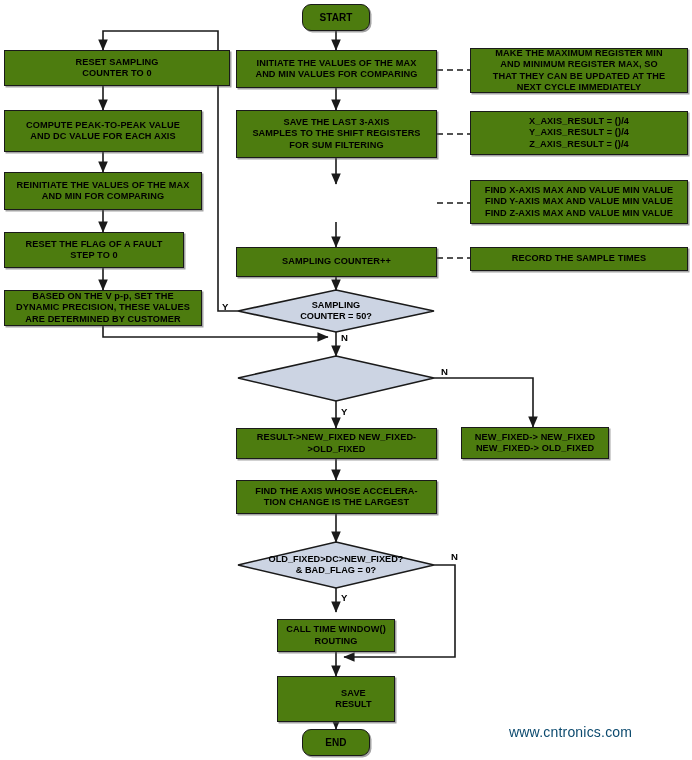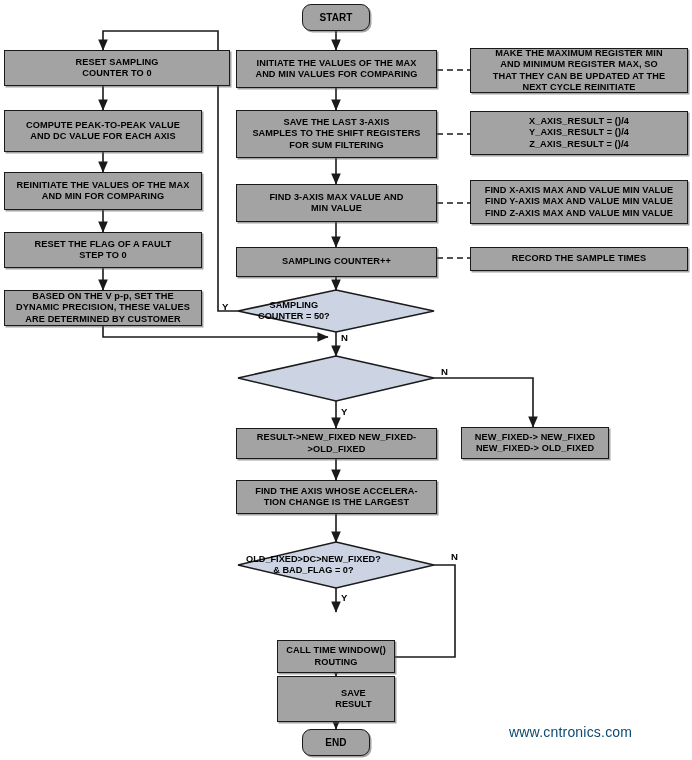--- a/index.html
+++ b/index.html
@@ -19,21 +19,21 @@
     position: absolute;
     left: 0;
     top: 0;
     width: 692px;
     height: 760px;
     pointer-events: none;
   }
   .node {
     position: absolute;
     box-sizing: border-box;
-    background: #a3a3a3;
+    background: #4d7c0f;
     border: 1.5px solid #1a1a1a;
     color: #000000;
     font-weight: bold;
     font-size: 9.2px;
     line-height: 11.4px;
     letter-spacing: 0.1px;
     display: flex;
     align-items: center;
     justify-content: center;
     text-align: center;
@@ -43,20 +43,21 @@
   .terminator {
     border-radius: 9px;
     font-size: 10px;
   }
   .note { font-size: 9.2px; }
   
   .diamond-label {
     position: absolute;
     display: flex;
     align-items: center;
+    justify-content: center;
     text-align: center;
     font-family: "Liberation Sans", sans-serif;
     font-weight: bold;
     font-size: 9.2px;
     line-height: 11.4px;
     color: #000;
   }
   .diamond-label span { display: block; white-space: pre-line; }
   .branch-label {
     position: absolute;
@@ -146,21 +147,21 @@
   <div class="node" style="left:4px; top:110px; width:198px; height:42px;">
     <span>COMPUTE PEAK-TO-PEAK VALUE
 AND DC VALUE FOR EACH AXIS</span>
   </div>
 
   <div class="node" style="left:4px; top:172px; width:198px; height:38px;">
     <span>REINITIATE THE VALUES OF THE MAX
 AND MIN FOR COMPARING</span>
   </div>
 
-  <div class="node" style="left:4px; top:232px; width:198px; height:36px;">
+  <div class="node" style="left:4px; top:232px; width:180px; height:36px;">
     <span>RESET THE FLAG OF A FAULT
 STEP TO 0</span>
   </div>
 
   <div class="node" style="left:4px; top:290px; width:198px; height:36px;">
     <span>BASED ON THE V p-p, SET THE
 DYNAMIC PRECISION, THESE VALUES
 ARE DETERMINED BY CUSTOMER</span>
   </div>
 
@@ -168,40 +169,36 @@
     <span>INITIATE THE VALUES OF THE MAX
 AND MIN VALUES FOR COMPARING</span>
   </div>
 
   <div class="node" style="left:236px; top:110px; width:201px; height:48px;">
     <span>SAVE THE LAST 3-AXIS
 SAMPLES TO THE SHIFT REGISTERS
 FOR SUM FILTERING</span>
   </div>
 
-  <div class="node" style="left:236px; top:184px; width:201px; height:38px;">
-    <span>FIND 3-AXIS MAX VALUE AND
-MIN VALUE</span>
-  </div>
 
   <div class="node" style="left:236px; top:247px; width:201px; height:30px;">
     <span>SAMPLING COUNTER++</span>
   </div>
 
   <div class="node" style="left:236px; top:428px; width:201px; height:31px;">
     <span>RESULT-&gt;NEW_FIXED NEW_FIXED-
 &gt;OLD_FIXED</span>
   </div>
 
   <div class="node" style="left:236px; top:480px; width:201px; height:34px;">
     <span>FIND THE AXIS WHOSE ACCELERA-
 TION CHANGE IS THE LARGEST</span>
   </div>
 
-  <div class="node" style="left:277px; top:640px; width:118px; height:33px;">
+  <div class="node" style="left:277px; top:619px; width:118px; height:33px;">
     <span>CALL TIME WINDOW()
 ROUTING</span>
   </div>
 
   <div class="node" style="left:277px; top:676px; width:118px; height:46px;padding-left:35px;">
     <span>SAVE
 RESULT</span>
   </div>
 
   <svg class="wires" viewBox="0 0 692 760" xmlns="http://www.w3.org/2000/svg">
@@ -230,21 +227,21 @@
   <span class="branch-label" style="left:441px; top:366px;">N</span>
   <span class="branch-label" style="left:341px; top:406px;">Y</span>
 
   <span class="branch-label" style="left:451px; top:551px;">N</span>
   <span class="branch-label" style="left:341px; top:592px;">Y</span>
 
   <div class="node note" style="left:470px; top:48px; width:218px; height:45px;">
     <span>MAKE THE MAXIMUM REGISTER MIN
 AND MINIMUM REGISTER MAX, SO
 THAT THEY CAN BE UPDATED AT THE
-NEXT CYCLE REINITIATE</span>
+NEXT CYCLE IMMEDIATELY</span>
   </div>
 
   <div class="node note" style="left:470px; top:111px; width:218px; height:44px;">
     <span>X_AXIS_RESULT = ()/4
 Y_AXIS_RESULT = ()/4
 Z_AXIS_RESULT = ()/4</span>
   </div>
 
   <div class="node note" style="left:470px; top:180px; width:218px; height:44px;">
     <span>FIND X-AXIS MAX AND VALUE MIN VALUE

